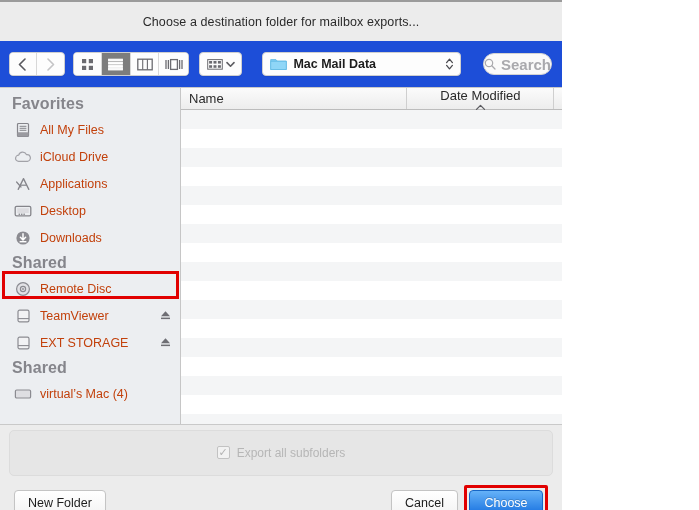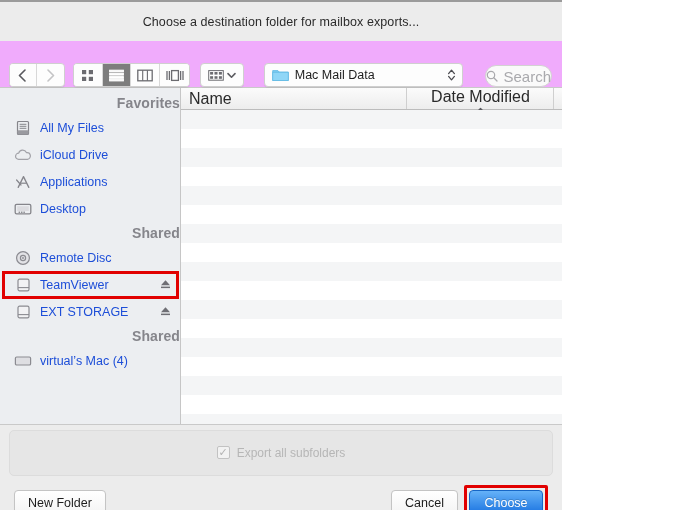--- a/index.html
+++ b/index.html
@@ -27,24 +27,25 @@
   }
   .title-text {
     font-size: 12.5px;
     color: #2b2b2b;
     letter-spacing: 0.1px;
   }
 
   
   .toolbar {
     height: 46px;
-    display: flex; align-items: flex-end;
+    display: flex; align-items: center;
     padding: 0 9px;
-    background: #f0abfc;
+    background: #1d4ed8;
     gap: 8px;
+    font-weight: bold;
   }
   .segment {
     display: flex;
     background: #fdfdfd;
     border: 1px solid #cfcfcf;
     border-radius: 4px;
     height: 24px;
     box-shadow: 0 1px 0 rgba(0,0,0,0.05);
     overflow: hidden;
   }
@@ -116,42 +117,41 @@
   
   .sidebar {
     width: 181px;
     background: #eceef1;
     border-right: 1px solid #c6c6c6;
     padding-top: 4px;
     overflow: hidden;
     position: relative;
   }
   .sb-header {
-    font-size: 14px;
+    font-size: 16px;
     font-weight: bold;
     color: #85858b;
     padding: 3px 0 3px 12px;
     letter-spacing: 0.1px;
-    text-align: right;
   }
   .sb-item {
     display: flex; align-items: center;
     height: 27px;
     padding-left: 13px;
     padding-right: 9px;
   }
   .sb-ico {
     width: 20px; height: 18px;
     display: flex; align-items: center; justify-content: center;
     margin-right: 7px;
     flex: none;
   }
   .sb-label {
     font-size: 12.5px;
-    color: #1d4ed8;
+    color: #c2410c;
     white-space: nowrap;
     flex: 1;
     overflow: hidden;
   }
   .eject { flex: none; }
 
   
   .listpane {
     flex: 1;
     background: #ffffff;
@@ -160,21 +160,21 @@
   }
   .colheader {
     display: flex;
     height: 22px;
     background: linear-gradient(#fbfbfb, #ededed);
     border-bottom: 1px solid #bcbcbc;
     flex: none;
   }
   .col {
     display: flex; align-items: center;
-    font-size: 16px;
+    font-size: 13px;
     color: #2a2a2a;
     padding-left: 8px;
     border-right: 1px solid #cfcfcf;
     height: 100%;
   }
   .col-name { width: 297px; }
   .col-date { width: 190px; justify-content: space-between; padding-right: 7px; flex-direction: column; }
   .col-extra { flex: 1; border-right: none; }
   .sortarrow { color: #555; font-size: 10px; line-height: 1; }
 
@@ -400,20 +400,30 @@
             <rect x="3.2" y="4.2" width="11.6" height="4.8" fill="#dcdce0"></rect>
             <rect x="4.6" y="9.6" width="1.5" height="1.3" fill="#85858b"></rect>
             <rect x="7.0" y="9.6" width="1.5" height="1.3" fill="#85858b"></rect>
             <rect x="9.4" y="9.6" width="1.5" height="1.3" fill="#85858b"></rect>
           </svg>
         </span>
         <span class="sb-label">Desktop</span>
       </div>
 
 
+      <div class="sb-item">
+        <span class="sb-ico">
+          <svg width="16" height="16" viewBox="0 0 16 16">
+            <circle cx="8" cy="8" r="6.6" fill="#8b8b91"></circle>
+            <path d="M8 3.8 v5.4 M5.4 7.2 L8 9.9 L10.6 7.2" fill="none" stroke="#ffffff" stroke-width="1.5" stroke-linecap="round" stroke-linejoin="round"></path>
+            <rect x="4.6" y="11.0" width="6.8" height="1.4" fill="#ffffff"></rect>
+          </svg>
+        </span>
+        <span class="sb-label">Downloads</span>
+      </div>
 
       <div class="sb-header">Shared</div>
 
       <div class="sb-item">
         <span class="sb-ico">
           <svg width="16" height="16" viewBox="0 0 16 16">
             <circle cx="8" cy="8" r="6.4" fill="#e2e2e6" stroke="#8b8b91" stroke-width="1.2"></circle>
             <circle cx="8" cy="8" r="2.6" fill="none" stroke="#8b8b91" stroke-width="1.2"></circle>
             <circle cx="8" cy="8" r="0.9" fill="#8b8b91"></circle>
           </svg>

